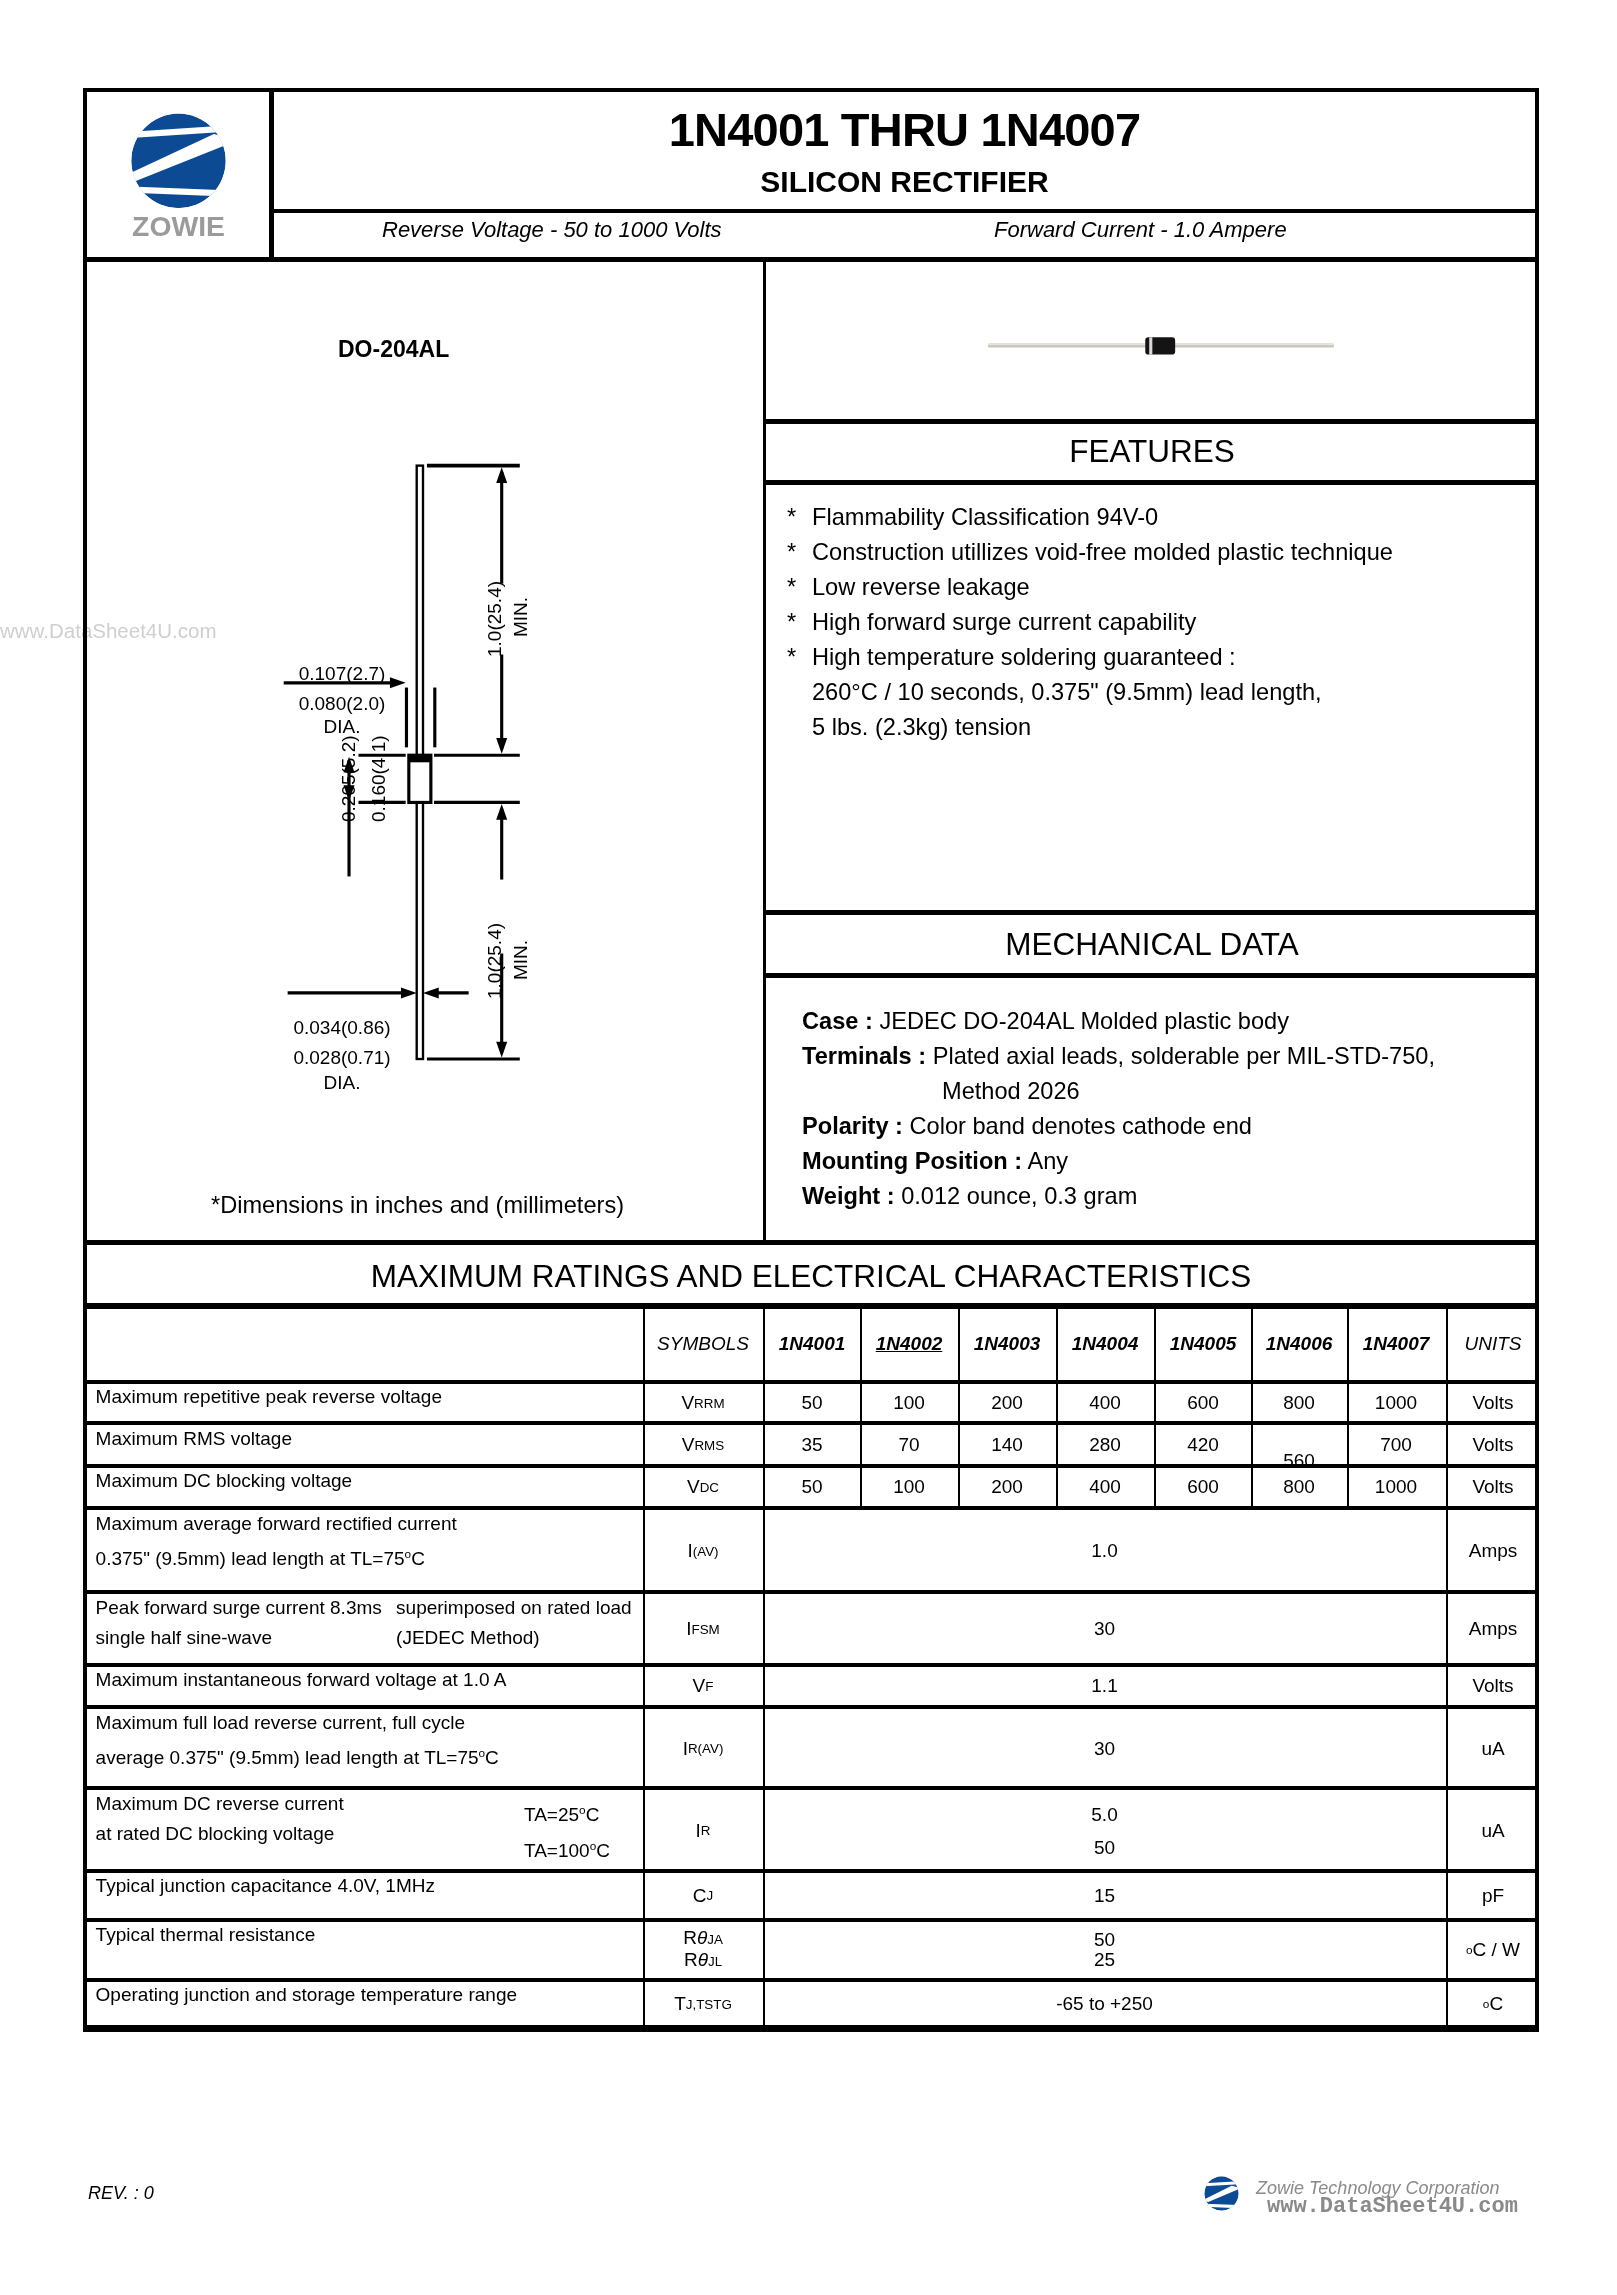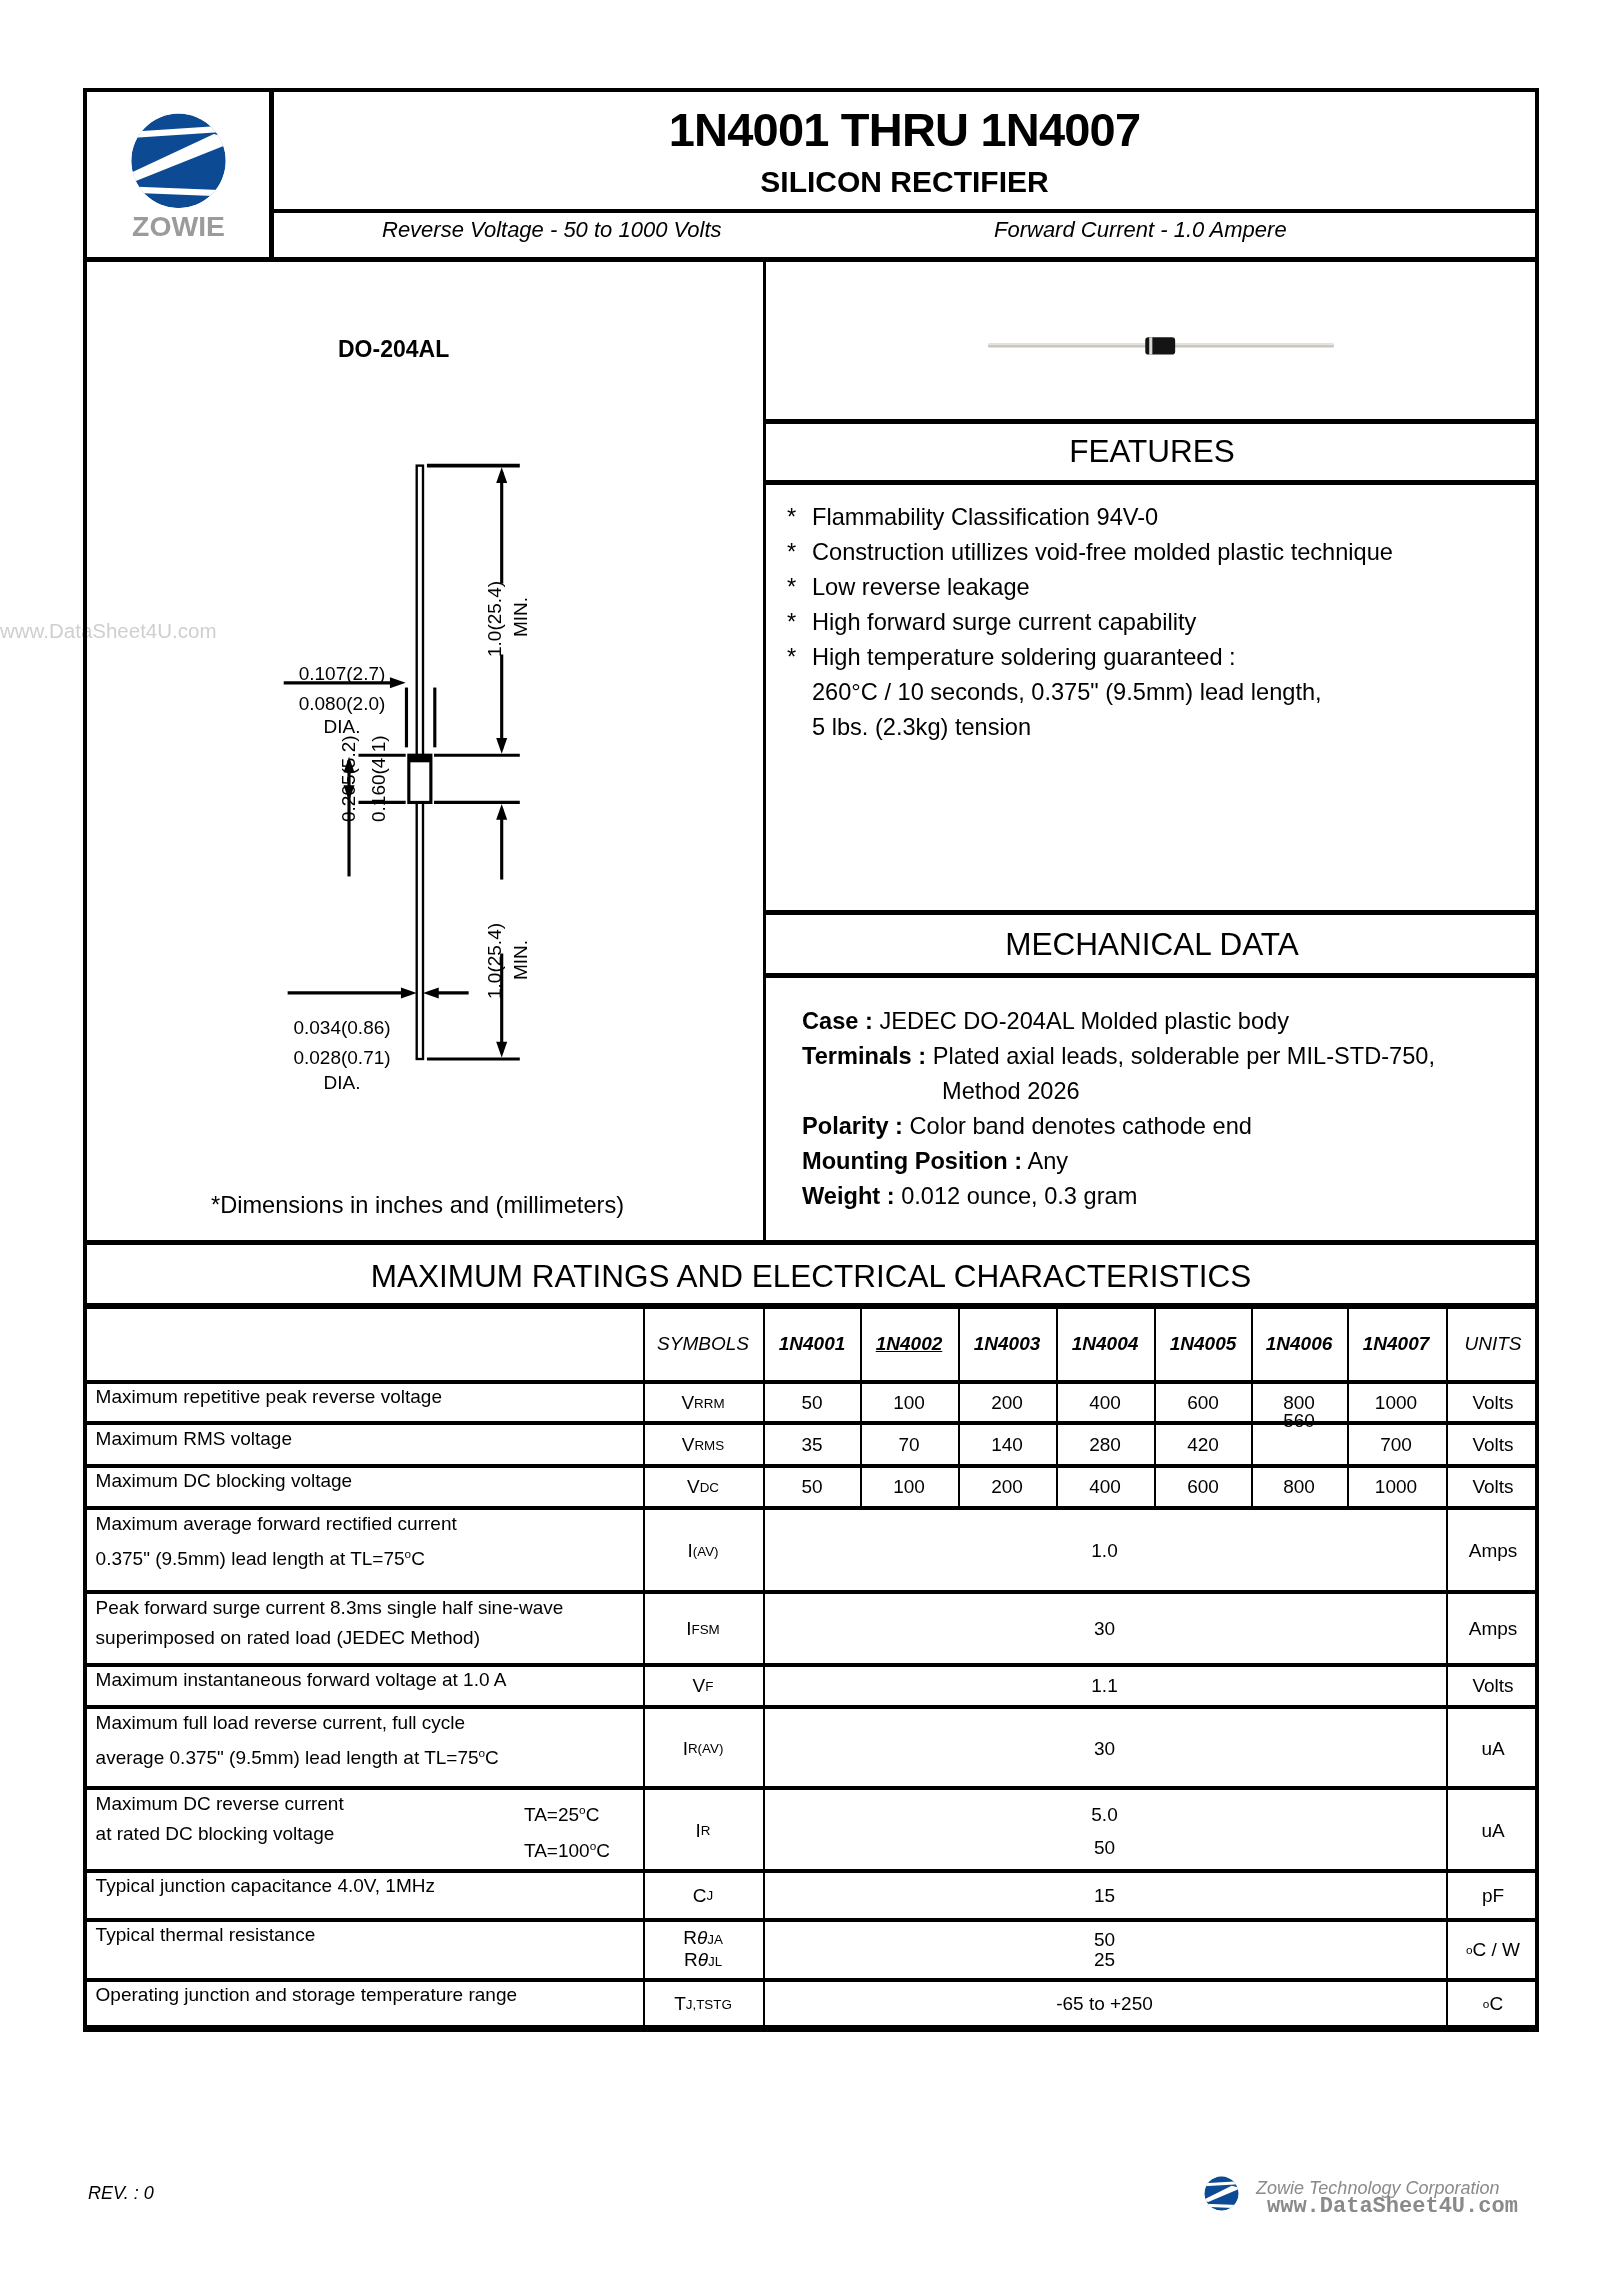--- a/index.html
+++ b/index.html
@@ -230,21 +230,21 @@
     <div class="tbl-cell " style="left: 1446px; top: 1382px; width: 94px; height: 42px;">Volts</div>
     <div class="tbl-cell tbl-desc" style="left: 83px; top: 1424px; width: 560px; height: 42px; flex-direction: column; align-items: flex-start;">
       <div>Maximum RMS voltage</div>
     </div>
     <div class="tbl-cell " style="left: 643px; top: 1424px; width: 120px; height: 42px;">V<span class="sub">RMS</span></div>
     <div class="tbl-cell " style="left: 763px; top: 1424px; width: 98px; height: 42px;">35</div>
     <div class="tbl-cell " style="left: 860px; top: 1424px; width: 98px; height: 42px;">70</div>
     <div class="tbl-cell " style="left: 958px; top: 1424px; width: 98px; height: 42px;">140</div>
     <div class="tbl-cell " style="left: 1056px; top: 1424px; width: 98px; height: 42px;">280</div>
     <div class="tbl-cell " style="left: 1154px; top: 1424px; width: 98px; height: 42px;">420</div>
-    <div class="tbl-cell " style="left: 1251px; top: 1400px; width: 96px; height: 42px;">560</div>
+    <div class="tbl-cell " style="left: 1251px; top: 1440px; width: 96px; height: 42px;">560</div>
     <div class="tbl-cell " style="left: 1347px; top: 1424px; width: 98px; height: 42px;">700</div>
     <div class="tbl-cell " style="left: 1446px; top: 1424px; width: 94px; height: 42px;">Volts</div>
     <div class="tbl-cell tbl-desc" style="left: 83px; top: 1466px; width: 560px; height: 42px; flex-direction: column; align-items: flex-start;">
       <div>Maximum DC blocking voltage</div>
     </div>
     <div class="tbl-cell " style="left: 643px; top: 1466px; width: 120px; height: 42px;">V<span class="sub">DC</span></div>
     <div class="tbl-cell " style="left: 763px; top: 1466px; width: 98px; height: 42px;">50</div>
     <div class="tbl-cell " style="left: 860px; top: 1466px; width: 98px; height: 42px;">100</div>
     <div class="tbl-cell " style="left: 958px; top: 1466px; width: 98px; height: 42px;">200</div>
     <div class="tbl-cell " style="left: 1056px; top: 1466px; width: 98px; height: 42px;">400</div>
@@ -252,21 +252,21 @@
     <div class="tbl-cell " style="left: 1251px; top: 1466px; width: 96px; height: 42px;">800</div>
     <div class="tbl-cell " style="left: 1347px; top: 1466px; width: 98px; height: 42px;">1000</div>
     <div class="tbl-cell " style="left: 1446px; top: 1466px; width: 94px; height: 42px;">Volts</div>
     <div class="tbl-cell tbl-desc" style="left: 83px; top: 1509px; width: 560px; height: 84px; flex-direction: column; align-items: flex-start;">
       <div>Maximum average forward rectified current</div>
       <div>0.375" (9.5mm) lead length at TL=75<sup>o</sup>C</div>
     </div>
     <div class="tbl-cell " style="left: 643px; top: 1509px; width: 120px; height: 84px;">I<span class="sub">(AV)</span></div>
     <div class="tbl-cell " style="left: 763px; top: 1509px; width: 683px; height: 84px;">1.0</div>
     <div class="tbl-cell " style="left: 1446px; top: 1509px; width: 94px; height: 84px;">Amps</div>
-    <div class="tbl-cell tbl-desc" style="left: 83px; top: 1593px; width: 560px; height: 72px; flex-direction: column; align-items: flex-start;">
+    <div class="tbl-cell tbl-desc" style="left: 83px; top: 1593px; width: 560px; height: 72px; flex-direction: row; align-items: flex-start;">
       <div>Peak forward surge current 8.3ms single half sine-wave</div>
       <div>superimposed on rated load (JEDEC Method)</div>
     </div>
     <div class="tbl-cell " style="left: 643px; top: 1593px; width: 120px; height: 72px;">I<span class="sub">FSM</span></div>
     <div class="tbl-cell " style="left: 763px; top: 1593px; width: 683px; height: 72px;">30</div>
     <div class="tbl-cell " style="left: 1446px; top: 1593px; width: 94px; height: 72px;">Amps</div>
     <div class="tbl-cell tbl-desc" style="left: 83px; top: 1665px; width: 560px; height: 42px; flex-direction: column; align-items: flex-start;">
       <div>Maximum instantaneous forward voltage at 1.0 A</div>
     </div>
     <div class="tbl-cell " style="left: 643px; top: 1665px; width: 120px; height: 42px;">V<span class="sub">F</span></div>

